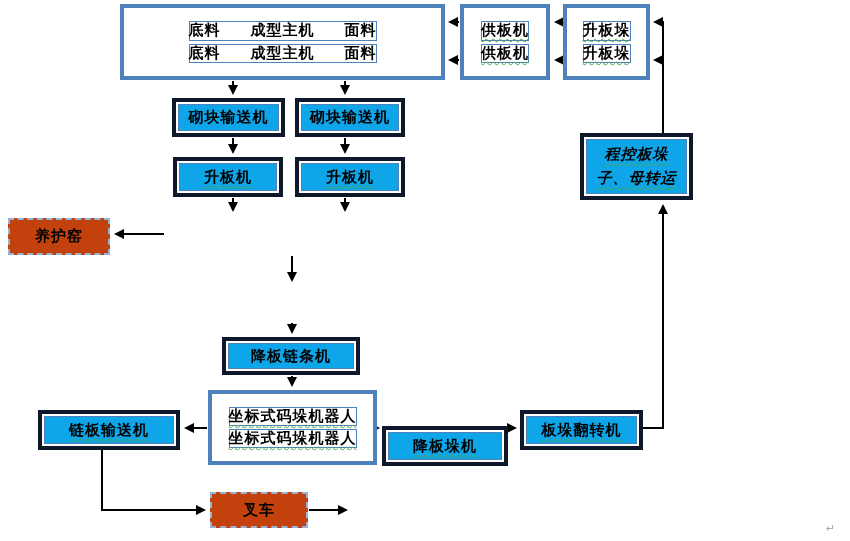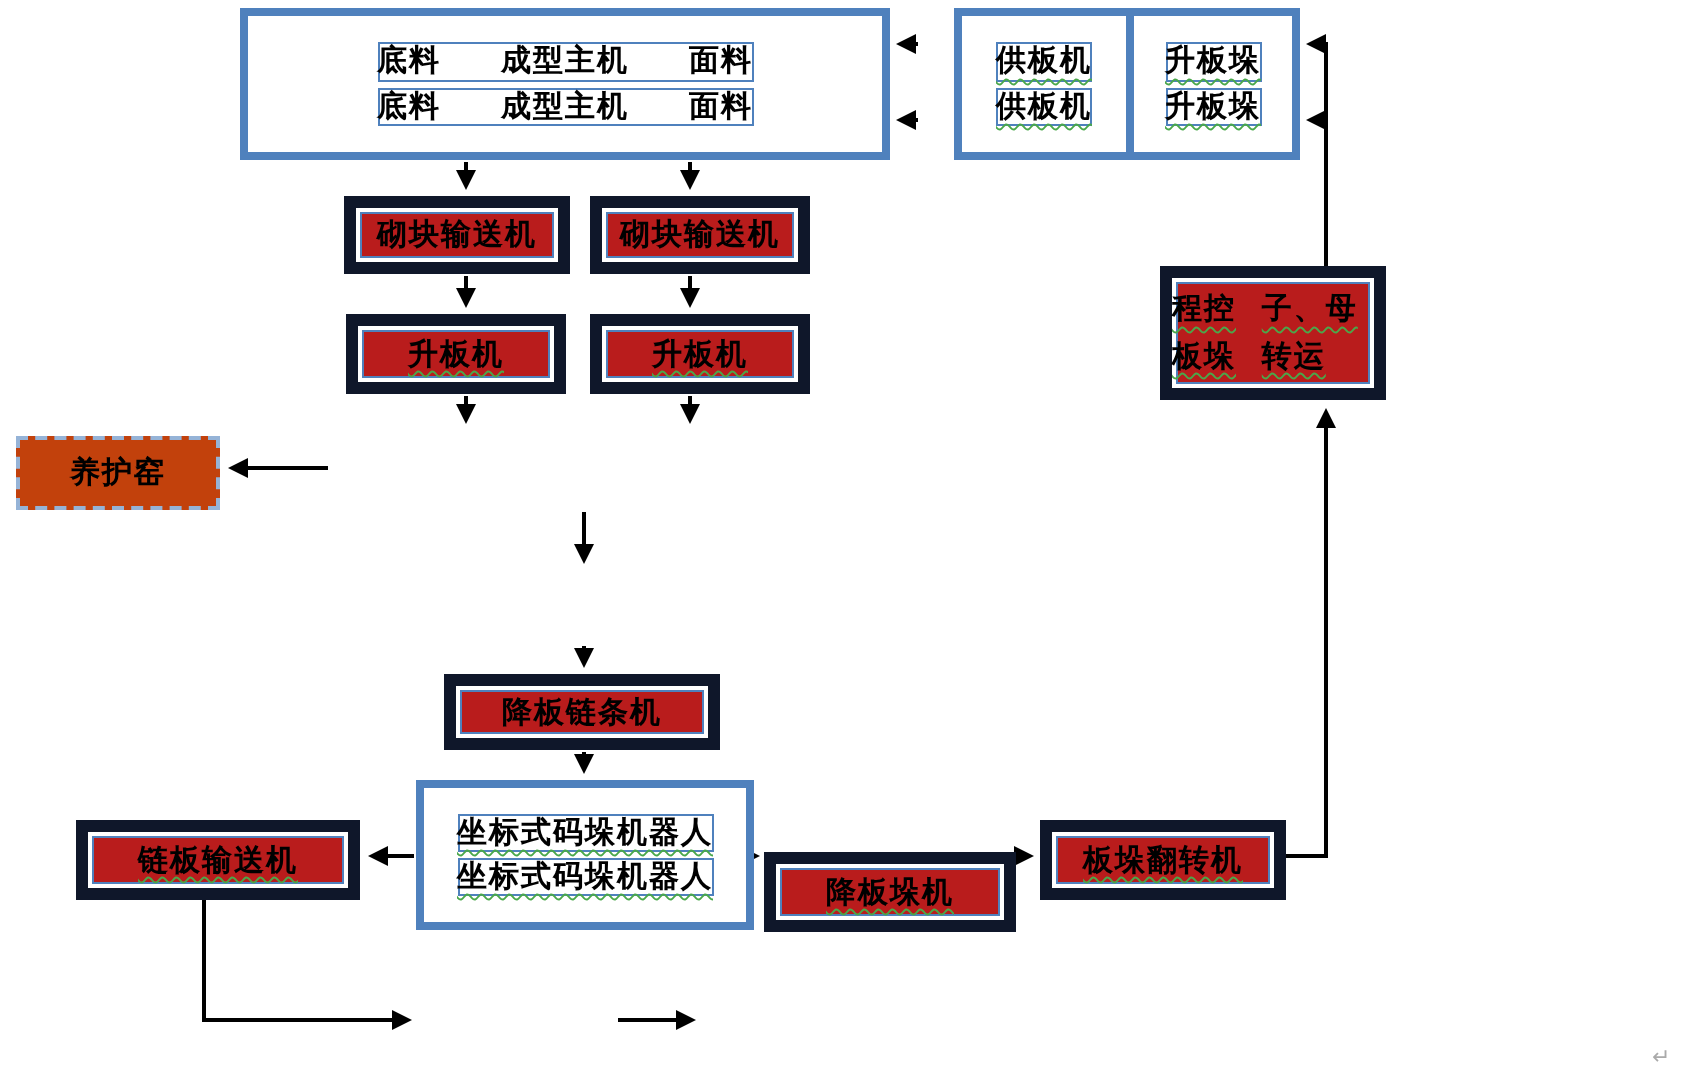--- a/index.html
+++ b/index.html
@@ -6,41 +6,41 @@
   #canvas{
     position:relative;width:850px;height:541px;background:#fff;overflow:hidden;
     font-family:"DejaVu Sans","Liberation Sans",sans-serif;
   }
   .node{
     position:absolute;display:flex;align-items:center;justify-content:center;
     font-weight:bold;font-size:15px;color:#000;letter-spacing:1px;box-sizing:border-box;
   }
   
   .dbox{
-    border:6px solid #0f172a;background:#b91c1c;
+    border:4px solid #0f172a;background:#0ea5e9;
     box-shadow:inset 0 0 0 2px #fff, inset 0 0 0 3px #4f81bd;
   }
   
   .grp{
     border:4px solid #4f81bd;background:#fff;padding:13px;
     display:flex;flex-direction:column;gap:3px;
   }
   .inner{
     flex:1;background:#fff;box-shadow:inset 0 0 0 1px #4f81bd;
     display:flex;align-items:center;justify-content:center;
     font-weight:bold;font-size:15px;letter-spacing:1px;
   }
   .trio{gap:30px;}
   .dashed{border:2px dashed #95b3d7;background:#c2410c;}
   .sq{
     text-decoration-line:underline;text-decoration-style:wavy;
     text-decoration-color:#4aa84a;text-decoration-thickness:1px;
     text-underline-offset:3px;
   }
-  .twoline{flex-direction:row;line-height:1.55;}
+  .twoline{flex-direction:column;line-height:1.55;font-style:italic;}
   #edges{position:absolute;left:0;top:0;width:850px;height:541px;pointer-events:none;}
   #pmark{
     position:absolute;left:826px;top:522px;font-size:11px;color:#aaa;
     font-weight:normal;letter-spacing:0;
   }
 </style>
 </head>
 <body>
 
 <div id="canvas">
@@ -83,21 +83,21 @@
       <span>成型主机</span>
       <span>面料</span>
     </div>
     <div class="inner trio">
       <span>底料</span>
       <span>成型主机</span>
       <span>面料</span>
     </div>
   </div>
 
-  <div class="node grp" style="left:477px;top:4px;width:90px;height:76px">
+  <div class="node grp" style="left:460px;top:4px;width:90px;height:76px">
     <div class="inner">
       <span class="sq">供板机</span>
     </div>
     <div class="inner">
       <span class="sq">供板机</span>
     </div>
   </div>
 
   <div class="node grp" style="left:563px;top:4px;width:87px;height:76px">
     <div class="inner">
@@ -151,17 +151,20 @@
 
   <div class="node dbox" style="left:520px;top:410px;width:123px;height:40px">
     <span class="sq">板垛翻转机</span>
   </div>
 
   <div class="node dbox twoline" style="left:580px;top:133px;width:113px;height:67px">
     <span class="sq">程控板垛</span>
     <span class="sq">子、母转运</span>
   </div>
 
+  <div class="node dashed" style="left:210px;top:492px;width:98px;height:36px">
+    <span>叉车</span>
+  </div>
 
 
   <span id="pmark">↵</span>
 
 </div>
 
 </body></html>

